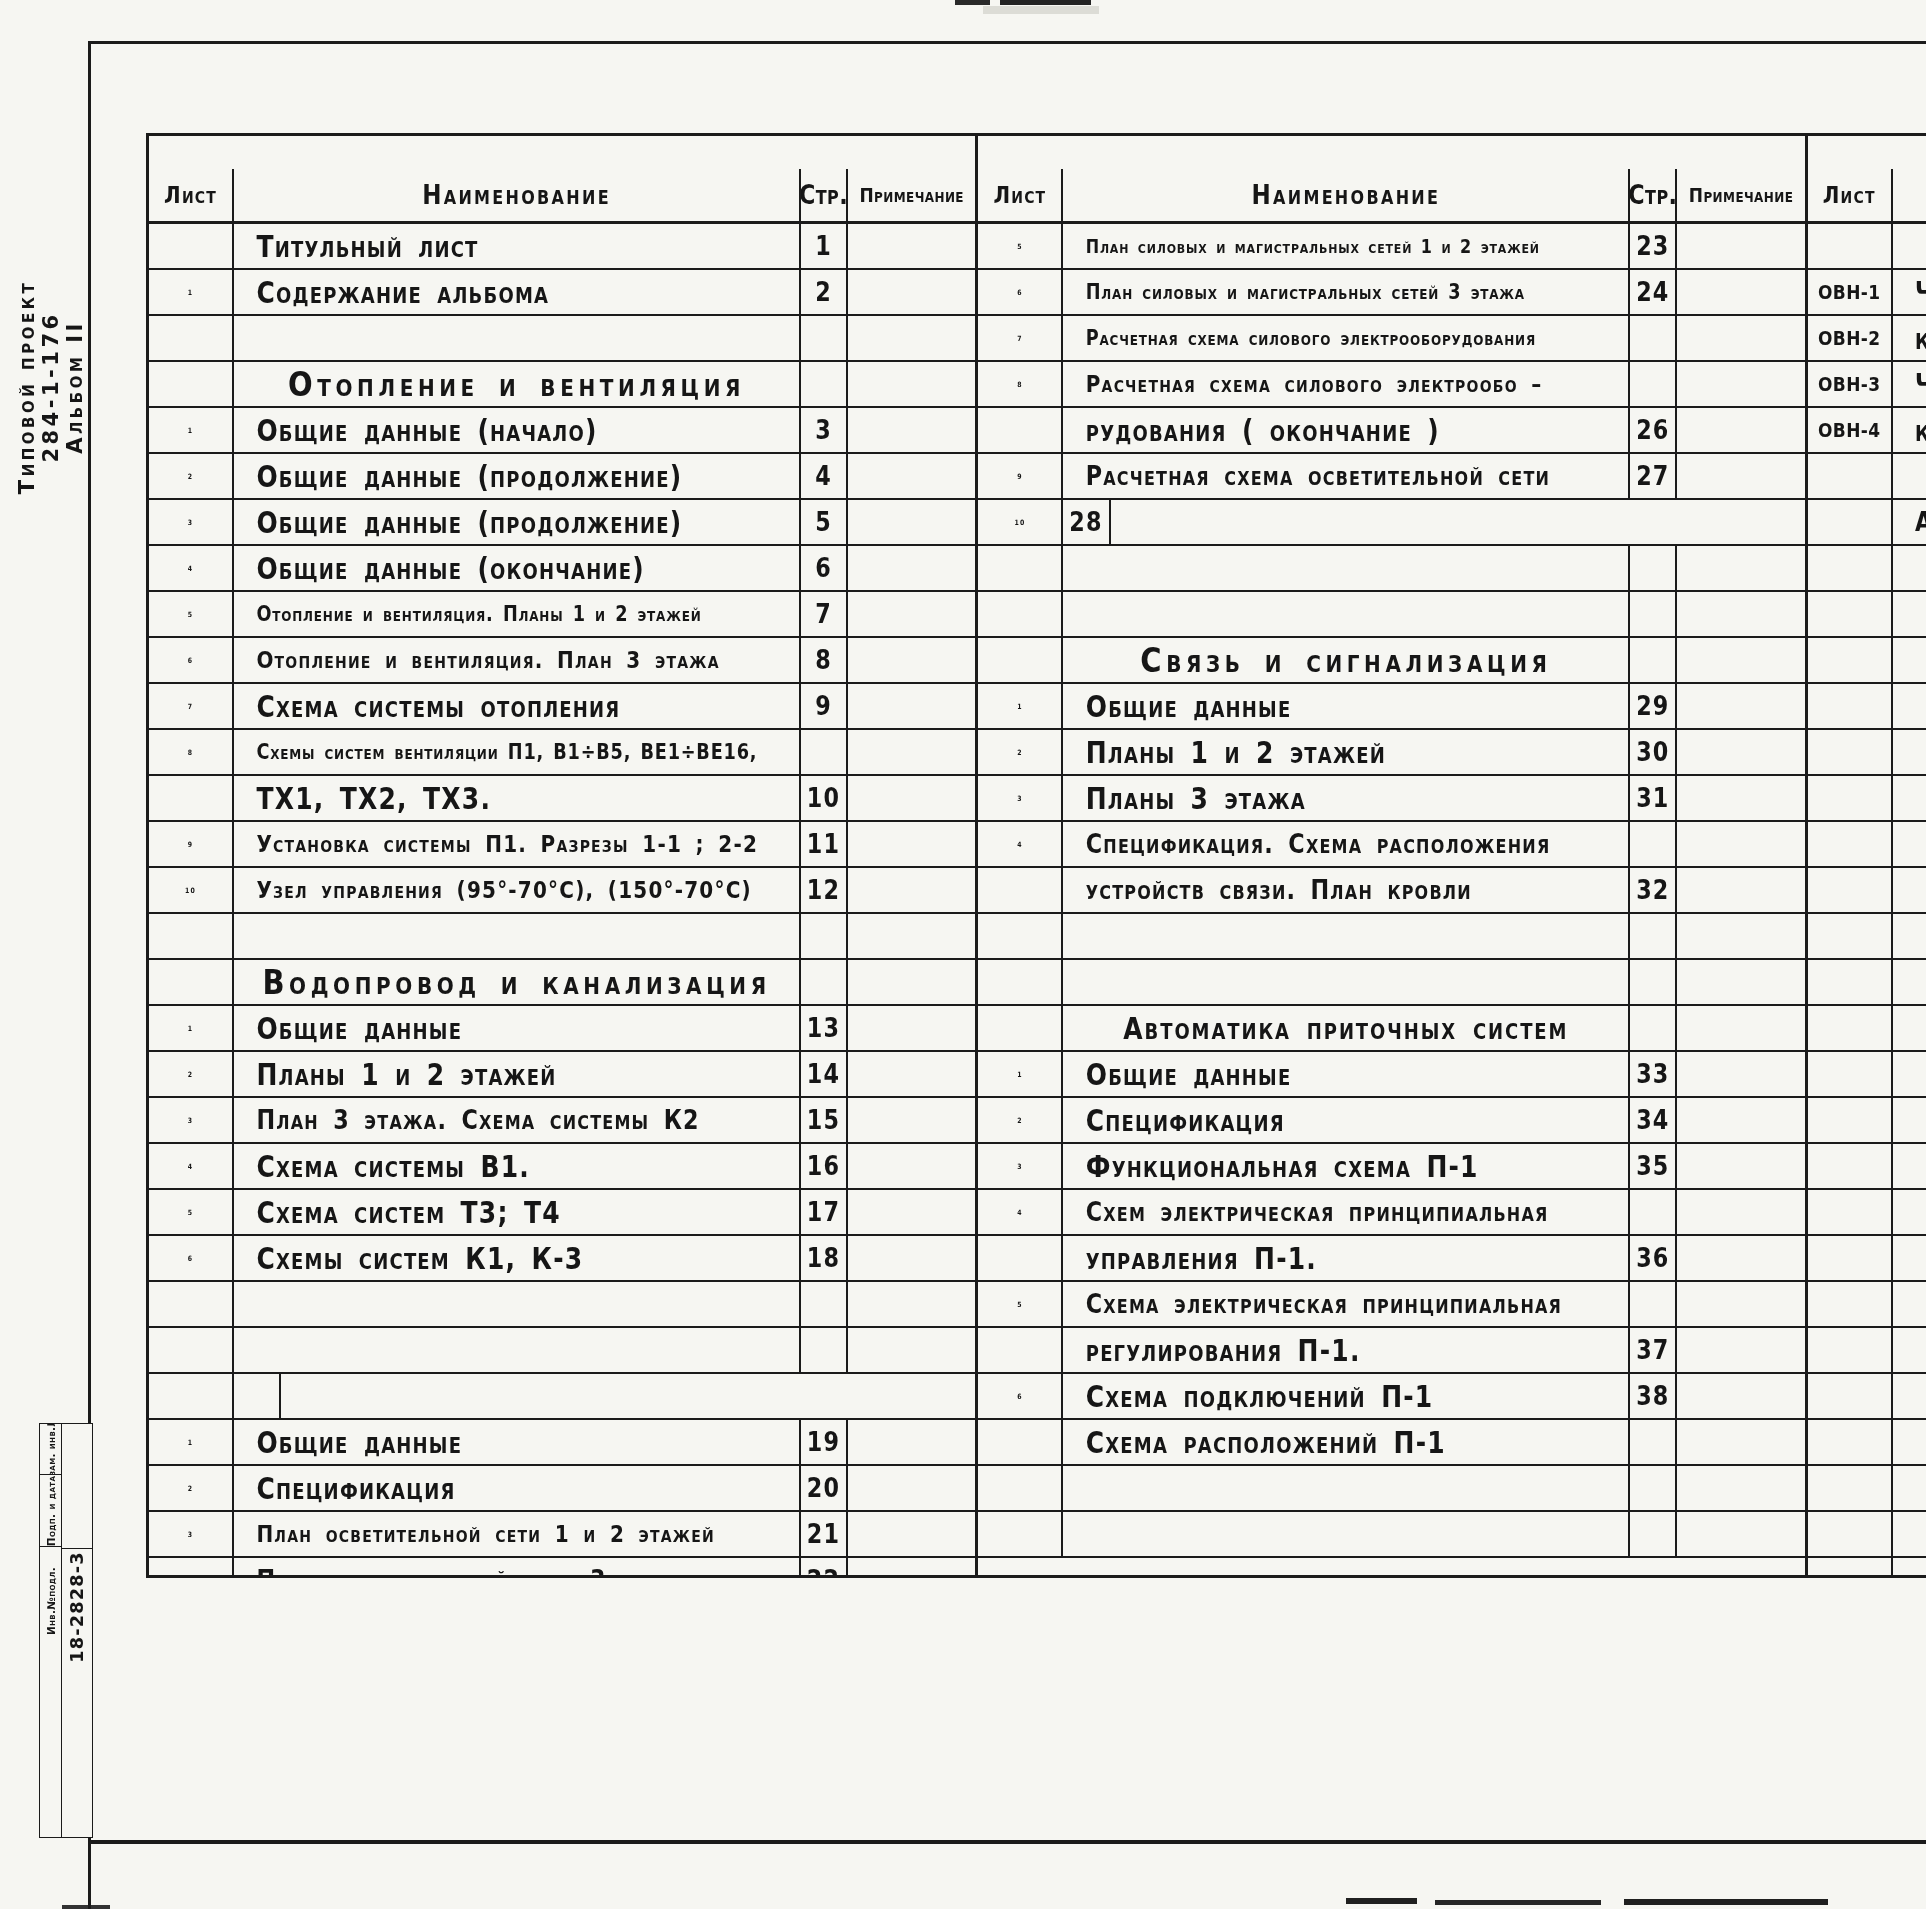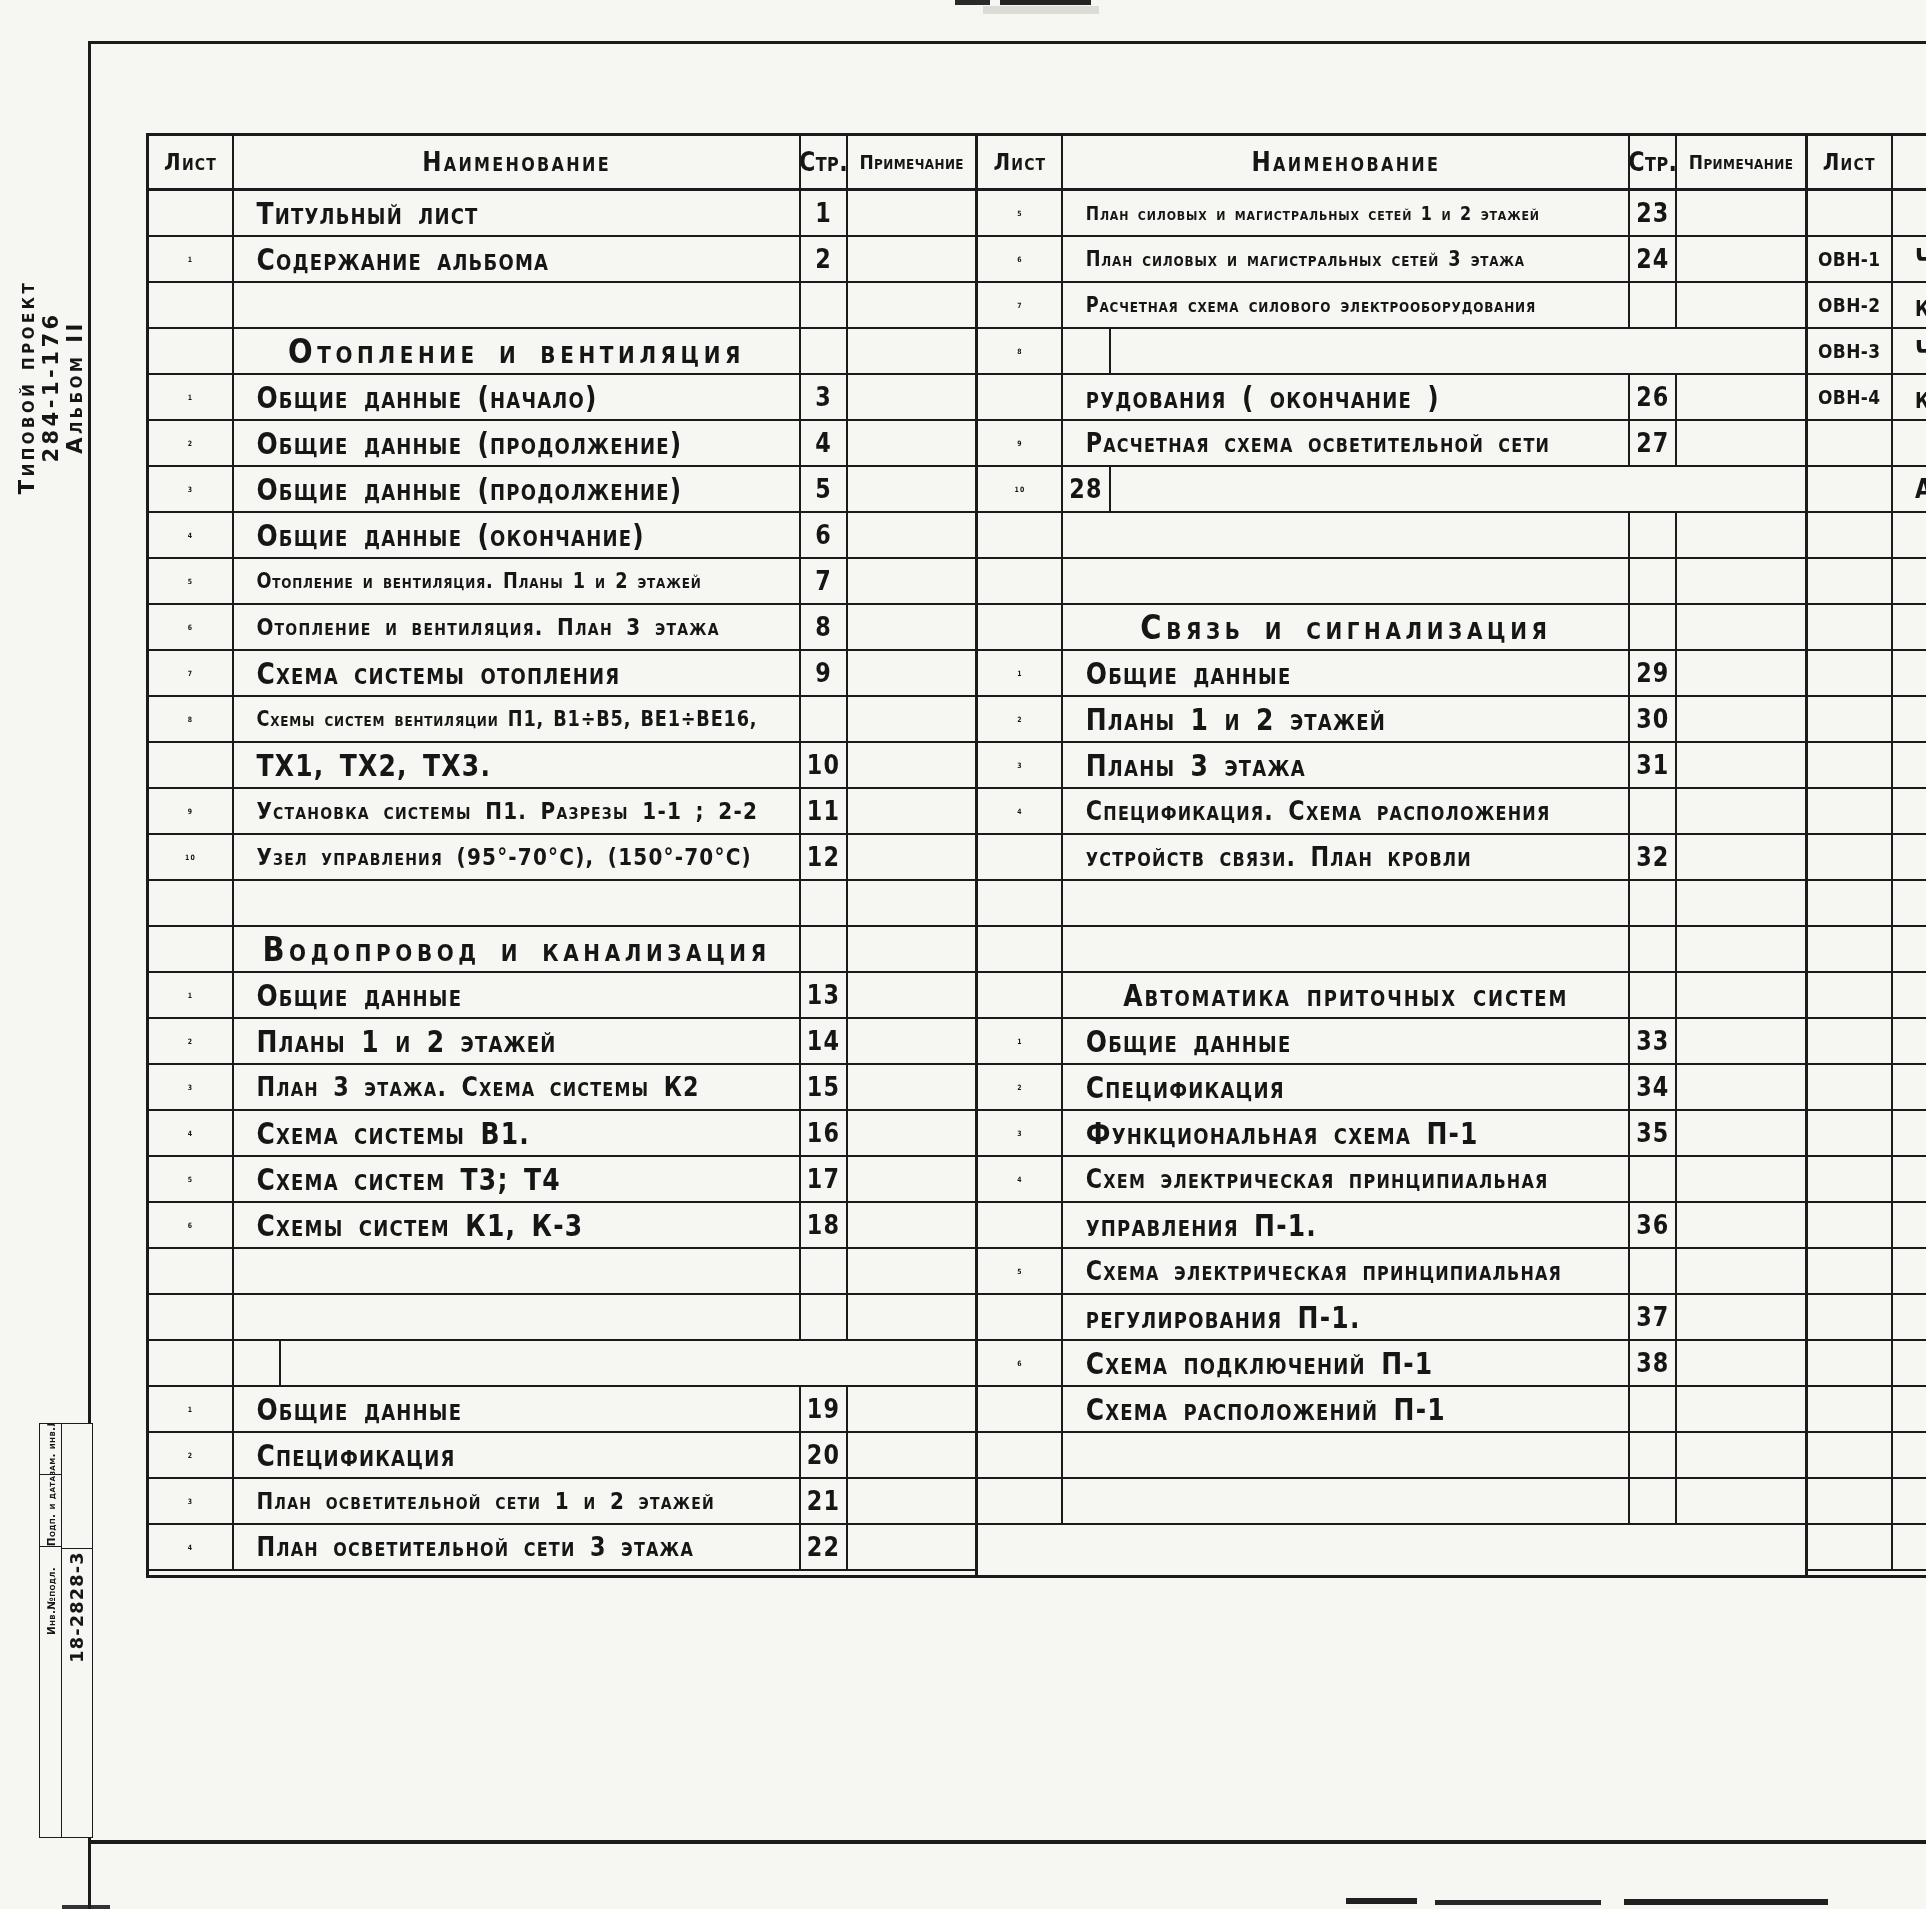--- a/index.html
+++ b/index.html
@@ -34,21 +34,21 @@
   .vtxt { position:absolute; left:50%; top:50%; transform:translate(-50%,-50%) rotate(-90deg);
     white-space:nowrap; font-size:10.4px; letter-spacing:0.4px; font-variant:small-caps; }
   .s3 .vtxt { top:54px; }
   .n2 .vtxt { top:58px; font-size:17.7px; letter-spacing:1.2px; }
   
   .contents-table { position:absolute; left:146px; top:133px; width:2491px; height:1445px;
     border:3.5px solid var(--ink); display:flex; }
   .group { flex:1; display:flex; flex-direction:column; overflow:hidden; }
   .group + .group { border-left:3.5px solid var(--ink); }
   .row { display:flex; height:46px; border-bottom:2.7px solid var(--ink); flex:none; }
-  .row.hdr { height:55px; border-bottom:3.9px solid var(--ink); }
+  .row.hdr { height:55px; border-bottom:3.9px solid var(--ink);margin-top:33px; }
   .cell { display:flex; align-items:center; overflow:hidden; height:100%; }
   .c-sheet { width:10.3%; justify-content:center; border-right:2.3px solid var(--ink); }
   .c-name  { width:68.6%; padding-left:22.3px; border-right:2.3px solid var(--ink); }
   .c-page  { width:5.7%;  justify-content:center; border-right:2.3px solid var(--ink); }
   .c-note  { flex:1; }
   .hdr .cell { justify-content:center; }
   .hdr .c-name { padding-left:0; }
   .sec .c-name { justify-content:center; padding-left:0;text-align:right; }
   .ind { padding-left:169px; }
   
@@ -488,20 +488,23 @@
           <div class="cell c-name">
             <span class="txt t4">Расчетная схема силового электрооборудования</span>
           </div>
           <div class="cell c-page"></div>
           <div class="cell c-note"></div>
         </div>
         <div class="row">
           <div class="cell c-sheet">
             <span class="txt">8</span>
           </div>
+          <div class="cell c-name">
+            <span class="txt t3">Расчетная схема силового электрообо –</span>
+          </div>
           <div class="cell c-page"></div>
           <div class="cell c-note"></div>
         </div>
         <div class="row">
           <div class="cell c-sheet"></div>
           <div class="cell c-name">
             <span class="txt t1">рудования ( окончание )</span>
           </div>
           <div class="cell c-page">
             <span class="txt">26</span>

